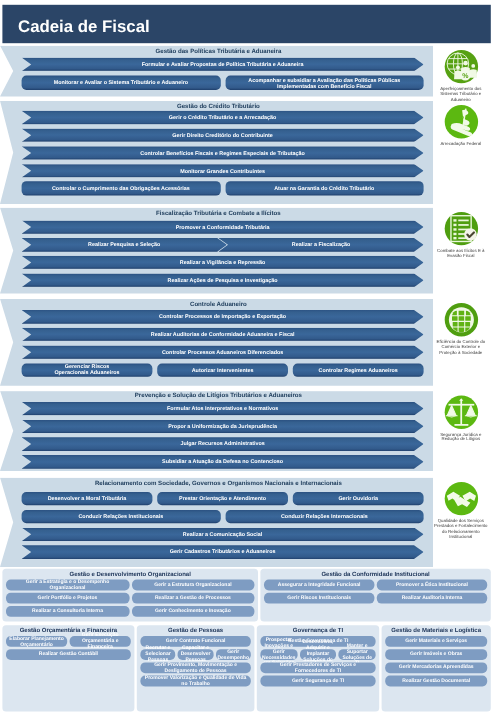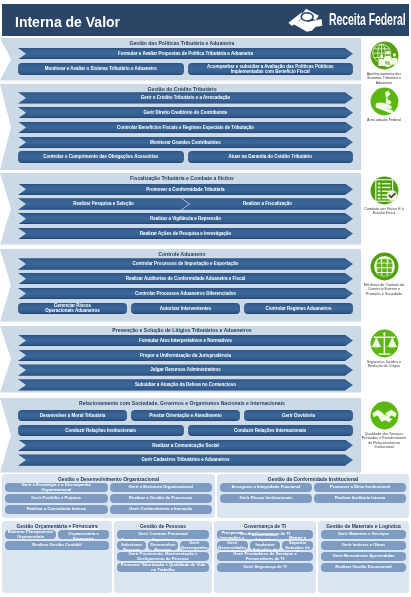--- a/index.html
+++ b/index.html
@@ -42,39 +42,21 @@
   .suptitle{position:absolute;text-align:center;color:#22395c;font-weight:bold;font-size:5px;}
   .sup{position:absolute;background:#7e9cc2;color:#fff;font-weight:bold;border-radius:4px;
        display:flex;align-items:center;justify-content:center;text-align:center;
        font-size:4.2px;line-height:1.15;padding:0 2px;box-sizing:border-box;}
 </style>
 </head>
 <body>
 
 <div class="page">
   <div class="hdr">
-    <div class="hdr-title">Interna de Valor</div>
-    <div class="logo">
-      <svg class="logo-mark" viewBox="0 0 100 68">
-        <g fill="#ffffff">
-
-          <path d="M3 42 L40 13 L50 23 L13 51 Z"></path>
-
-          <path d="M53 2 L89 22 L80 35 L44 14 Z"></path>
-
-          <path d="M97 31 L99 50 L62 57 L60 39 Z"></path>
-
-          <path d="M31 37 L71 64 L55 67 L17 45 Z"></path>
-          <path d="M43 29 L80 53 L70 64 L31 39 Z"></path>
-        </g>
-        <ellipse cx="56" cy="25" rx="19" ry="13.5" fill="#2b4567"></ellipse>
-        <ellipse cx="56" cy="25" rx="14.5" ry="9.5" fill="#ffffff"></ellipse>
-      </svg>
-      <span class="logo-text">Receita Federal</span>
-    </div>
+    <div class="hdr-title">Cadeia de Fiscal</div>
   </div>
   <div id="bands-host">
       <div class="band" style="top: 38px; height: 42.5px;">
         <div class="band-title" style="top: 1.5px;">Gestão das Políticas Tributária e Aduaneira</div>
         <div class="chev" style="left: 18px; width: 335px; top: 10px; height: 11.4px;">
           <span>Formular e Avaliar Propostas de Política Tributária e Aduaneira</span>
         </div>
         <div class="rnd" style="left: 18px; width: 165.5px; top: 25.2px; height: 11.4px;">
           <span>Monitorar e Avaliar o Sistema Tributário e Aduaneiro</span>
         </div>

